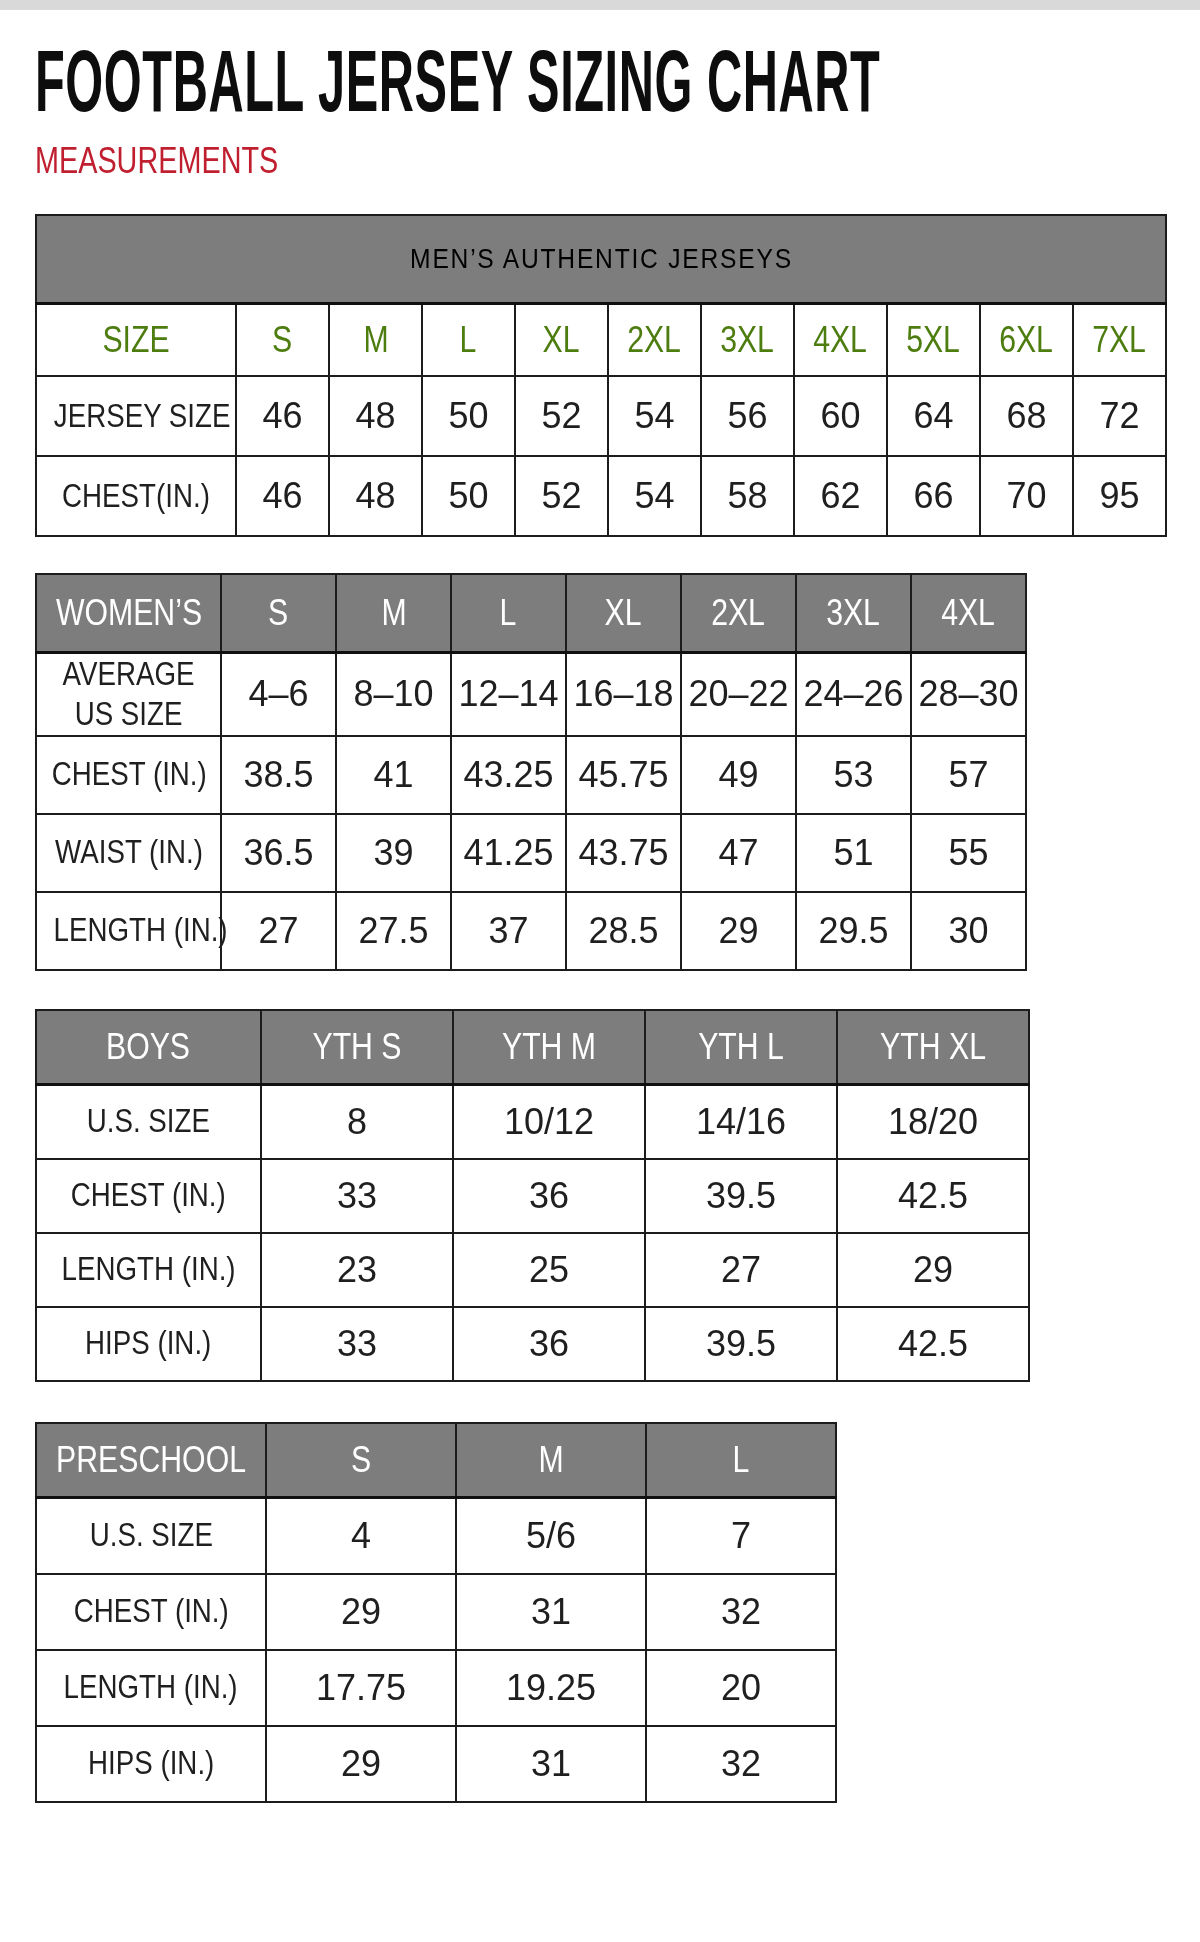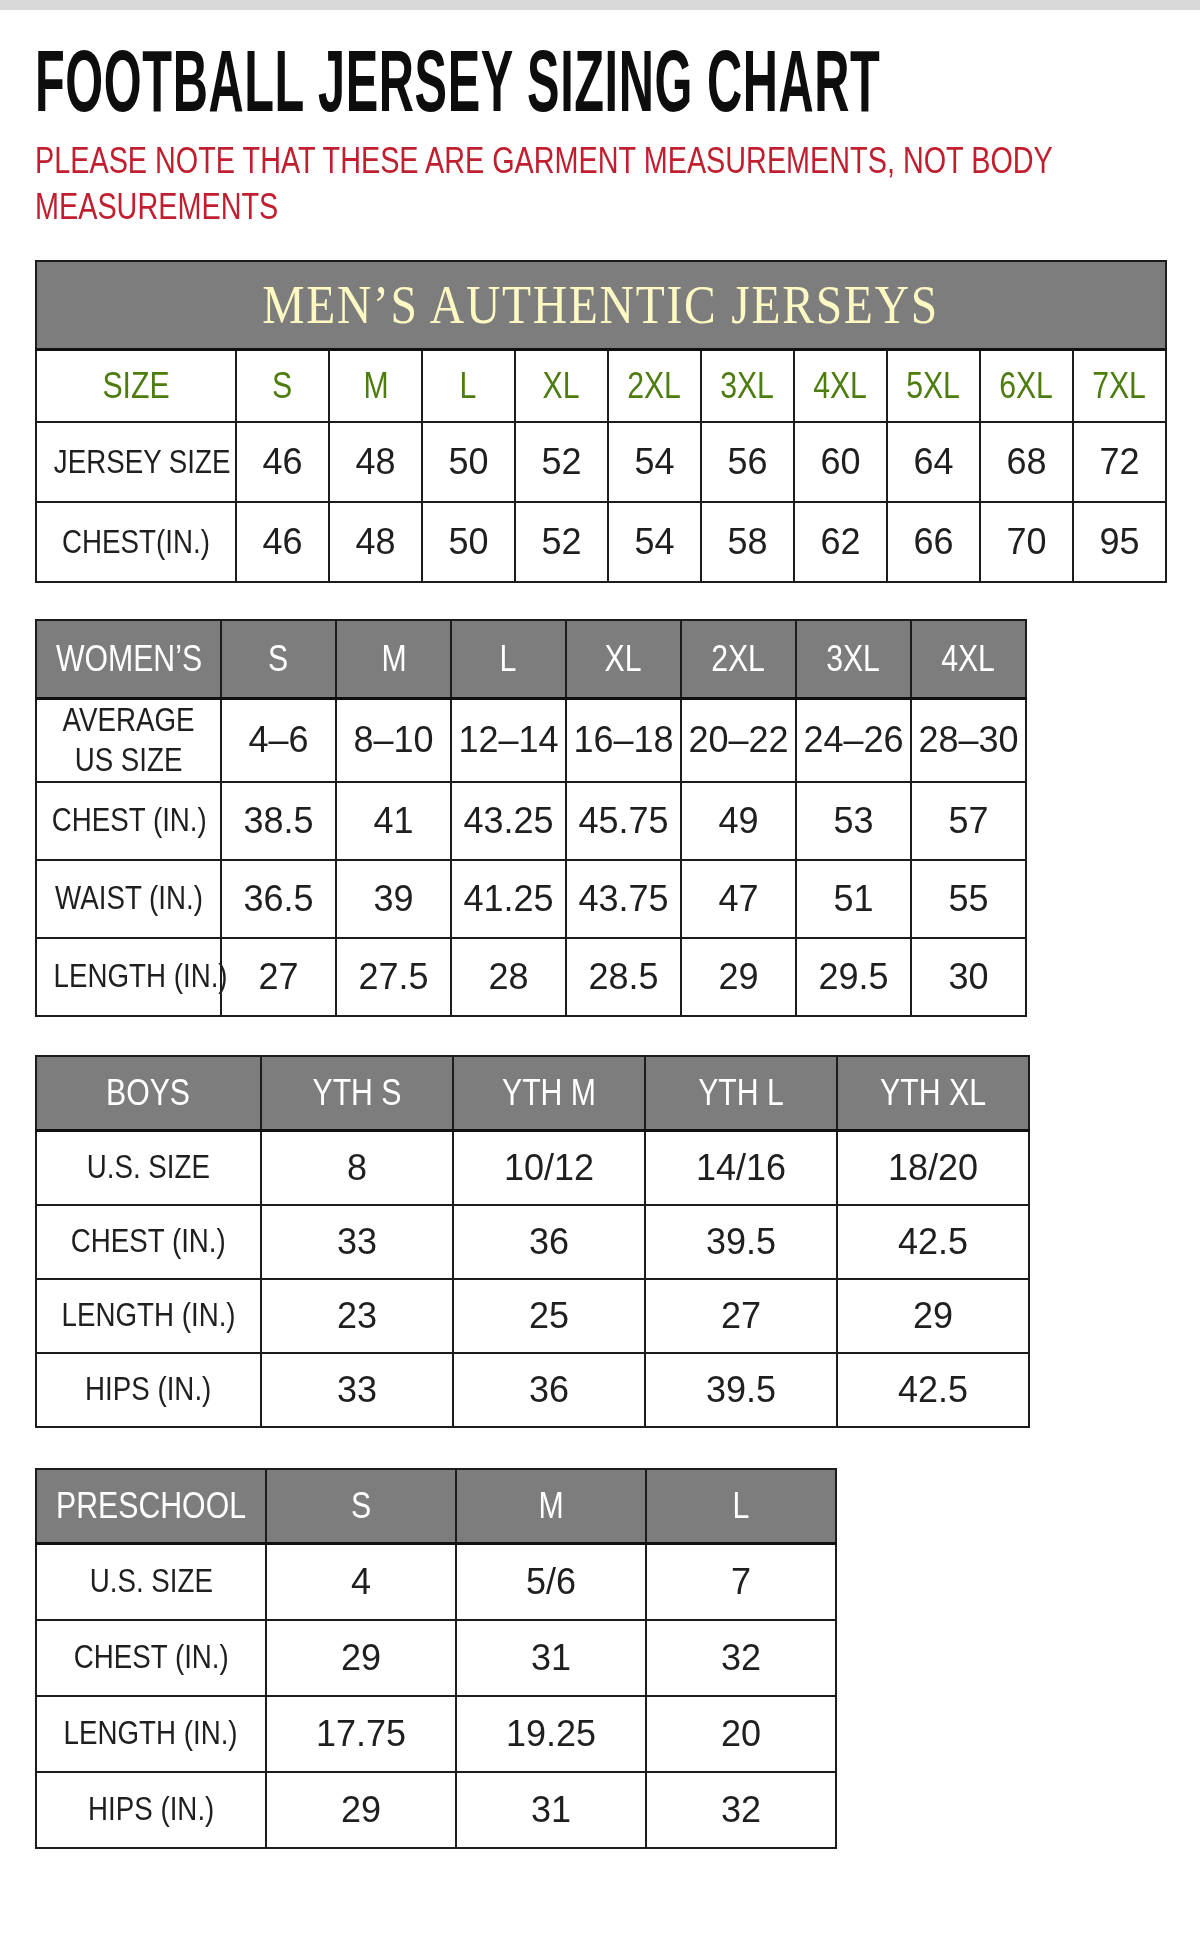--- a/index.html
+++ b/index.html
@@ -52,25 +52,24 @@
   th,td{
     border:2px solid #1c1c1c;
     text-align:center;
     vertical-align:middle;
     padding:0;
     overflow:visible;
   }
   th{font-weight:normal;}
   th.banner{
     background:var(--gray);
-    color:#fef9c3;
-    font-size:54px;
+    color:#000000;
+    font-size:28px;
     height:86px;
     border-bottom:3px solid #101010;
-    font-family:Liberation Serif, serif;
   }
   .cx-banner{
     display:inline-block;
     transform:scaleX(.88);
     transform-origin:center;
     letter-spacing:2px;
   }
   tr.gray th{
     background:var(--gray);
     color:#ffffff;
@@ -115,21 +114,20 @@
 </head>
 <body>
 
 <div class="edge"></div>
 
 <div class="page">
 
   <h1 class="title"><span class="cx-title">FOOTBALL JERSEY SIZING CHART</span></h1>
 
   <div class="note-block">
-    <div class="note"><span class="cx-note">PLEASE NOTE THAT THESE ARE GARMENT MEASUREMENTS, NOT BODY</span></div>
     <div class="note"><span class="cx-note">MEASUREMENTS</span></div>
   </div>
 
   <table class="mens">
       <colgroup>
         <col class="c0">
         <col class="c">
         <col class="c">
         <col class="c">
         <col class="c">
@@ -235,21 +233,21 @@
           <td class="val">41.25</td>
           <td class="val">43.75</td>
           <td class="val">47</td>
           <td class="val">51</td>
           <td class="val">55</td>
         </tr>
         <tr>
           <td class="label"><span class="lbl"><div>LENGTH (IN.)</div></span></td>
           <td class="val">27</td>
           <td class="val">27.5</td>
-          <td class="val">28</td>
+          <td class="val">37</td>
           <td class="val">28.5</td>
           <td class="val">29</td>
           <td class="val">29.5</td>
           <td class="val">30</td>
         </tr>
       </tbody>
     </table>
 
   <table class="boys">
       <colgroup>

